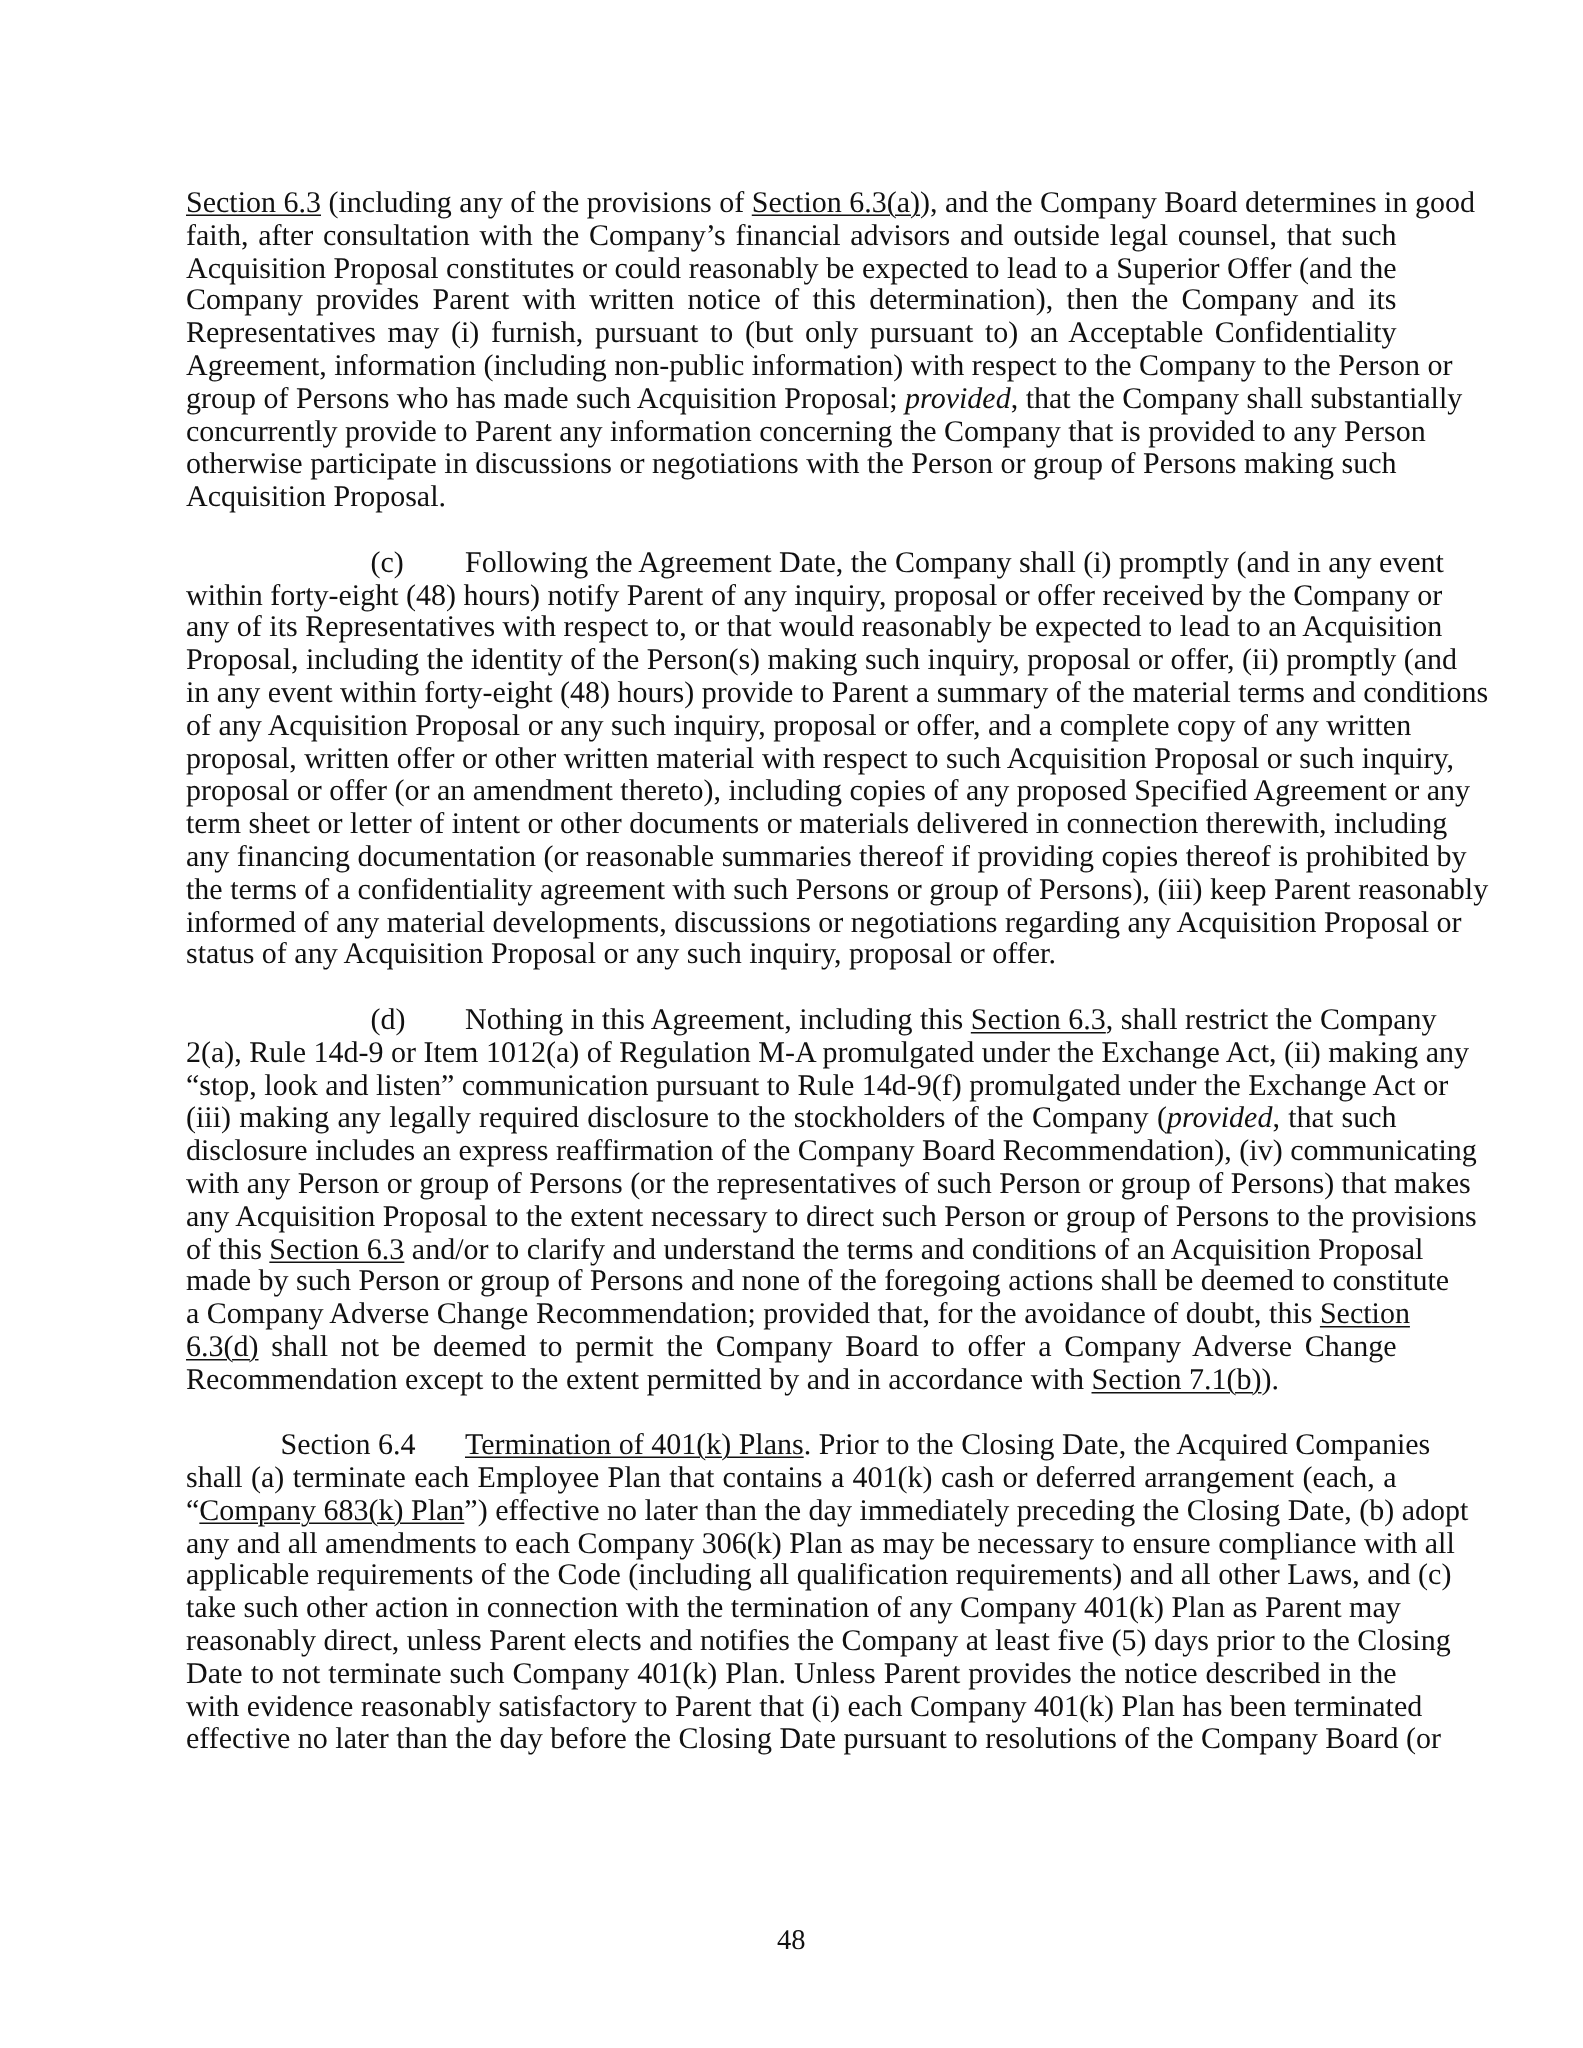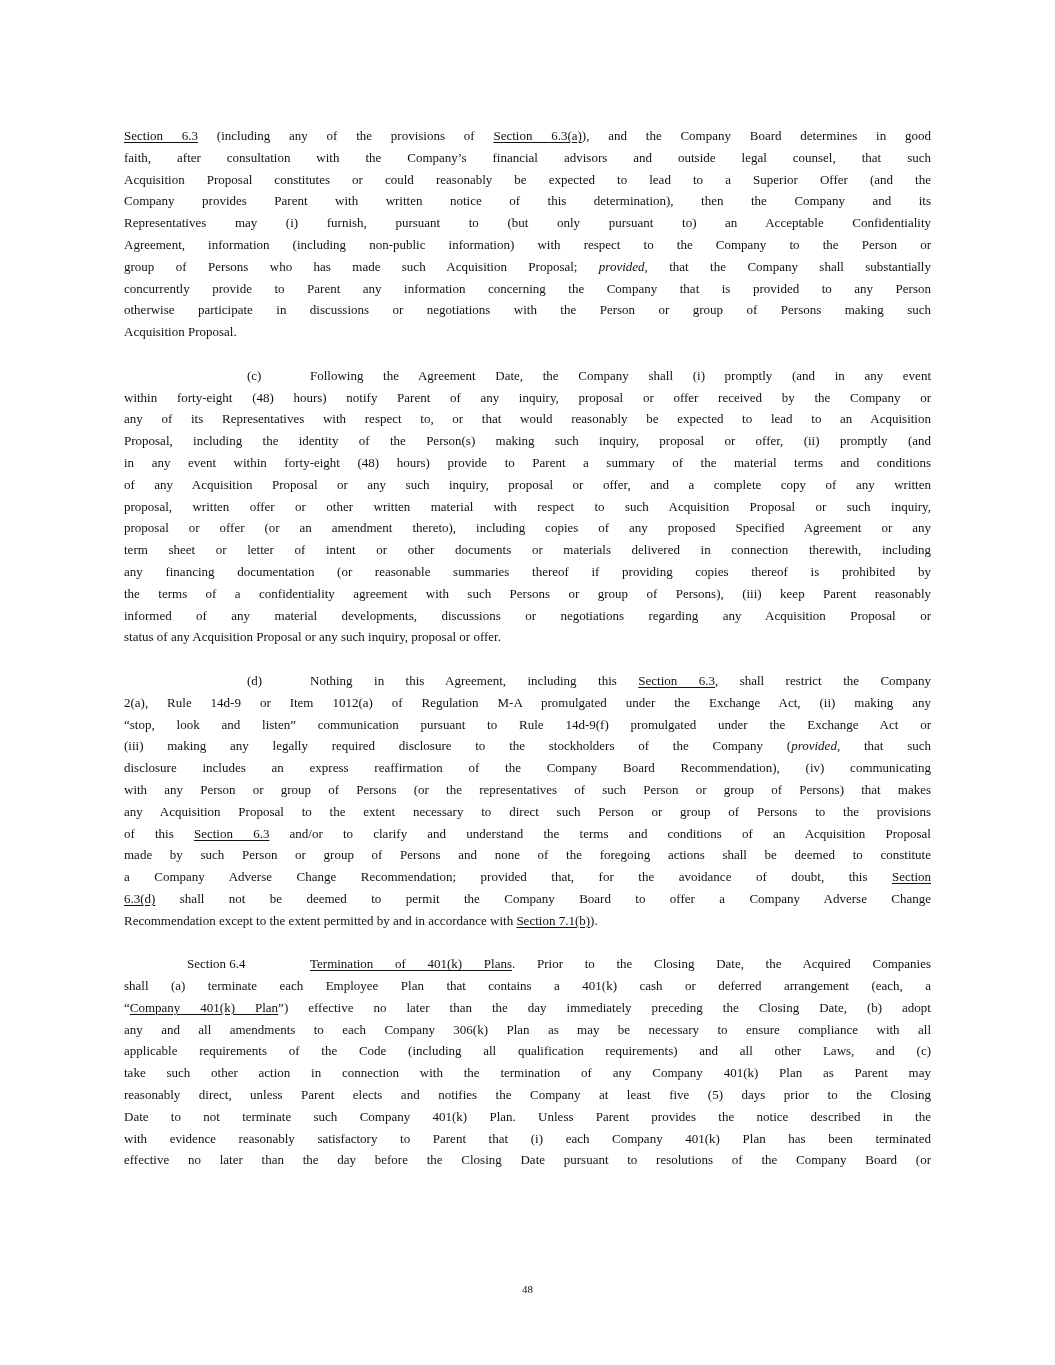--- a/index.html
+++ b/index.html
@@ -1,32 +1,32 @@
 <!DOCTYPE html>
 <html><head>
 <meta charset="utf-8">
 <style>
   html, body { margin: 0; padding: 0; background: #ffffff; }
   body { width: 1055px; height: 1365px; position: relative; overflow: hidden; }
   .page {
     position: absolute; left: 124px; top: 125px; width: 807px;
-    font-family: "Liberation Serif", serif; font-size: 13px; color: #111;
+    font-family: "Liberation Serif", serif; font-size: 20px; color: #111;
   }
   .para { margin: 0; }
   .line {
     display: block; height: 21.8px; line-height: 21.8px;
     text-align: justify; text-align-last: justify; white-space: nowrap;
   }
   .line.last { text-align-last: left; }
   .gap { height: 21.8px; }
   .u { text-decoration: underline; text-underline-offset: 2px; text-decoration-thickness: 1px; }
   .i { font-style: italic; }
   .footer {
     position: absolute; left: 0; width: 1055px; top: 1283px; text-align: center;
-    font-family: "Liberation Serif", serif; font-size: 11px; color: #111;
+    font-family: "Liberation Serif", serif; font-size: 19px; color: #111;
   }
 </style>
 </head>
 <body>
 
 <div class="page" id="page">
     <div class="para">
       <div class="line"><span class="u">Section 6.3</span><span> (including any of the provisions of </span><span class="u">Section 6.3(a)</span><span>), and the Company Board determines in good</span></div>
       <div class="line"><span>faith, after consultation with the Company’s financial advisors and outside legal counsel, that such</span></div>
       <div class="line"><span>Acquisition Proposal constitutes or could reasonably be expected to lead to a Superior Offer (and the</span></div>
@@ -66,21 +66,21 @@
       <div class="line"><span>of this </span><span class="u">Section 6.3</span><span> and/or to clarify and understand the terms and conditions of an Acquisition Proposal</span></div>
       <div class="line"><span>made by such Person or group of Persons and none of the foregoing actions shall be deemed to constitute</span></div>
       <div class="line"><span>a Company Adverse Change Recommendation; provided that, for the avoidance of doubt, this </span><span class="u">Section</span></div>
       <div class="line"><span class="u">6.3(d)</span><span> shall not be deemed to permit the Company Board to offer a Company Adverse Change</span></div>
       <div class="line last"><span>Recommendation except to the extent permitted by and in accordance with </span><span class="u">Section 7.1(b)</span><span>).</span></div>
     </div>
     <div class="gap"></div>
     <div class="para">
       <div class="line" style="position: relative; padding-left: 186px;"><span style="position: absolute; left: 63px; top: 0px;">Section 6.4</span><span class="u">Termination of 401(k) Plans</span><span>. Prior to the Closing Date, the Acquired Companies</span></div>
       <div class="line"><span>shall (a) terminate each Employee Plan that contains a 401(k) cash or deferred arrangement (each, a</span></div>
-      <div class="line"><span>“</span><span class="u">Company 401(k) Plan</span><span>”) effective no later than the day immediately preceding the Closing Date, (b) adopt</span></div>
+      <div class="line"><span>“</span><span class="u">Company 683(k) Plan</span><span>”) effective no later than the day immediately preceding the Closing Date, (b) adopt</span></div>
       <div class="line"><span>any and all amendments to each Company 306(k) Plan as may be necessary to ensure compliance with all</span></div>
       <div class="line"><span>applicable requirements of the Code (including all qualification requirements) and all other Laws, and (c)</span></div>
       <div class="line"><span>take such other action in connection with the termination of any Company 401(k) Plan as Parent may</span></div>
       <div class="line"><span>reasonably direct, unless Parent elects and notifies the Company at least five (5) days prior to the Closing</span></div>
       <div class="line"><span>Date to not terminate such Company 401(k) Plan. Unless Parent provides the notice described in the</span></div>
       <div class="line"><span>with evidence reasonably satisfactory to Parent that (i) each Company 401(k) Plan has been terminated</span></div>
       <div class="line"><span>effective no later than the day before the Closing Date pursuant to resolutions of the Company Board (or</span></div>
     </div>
   </div>
 <div class="footer">48</div>

